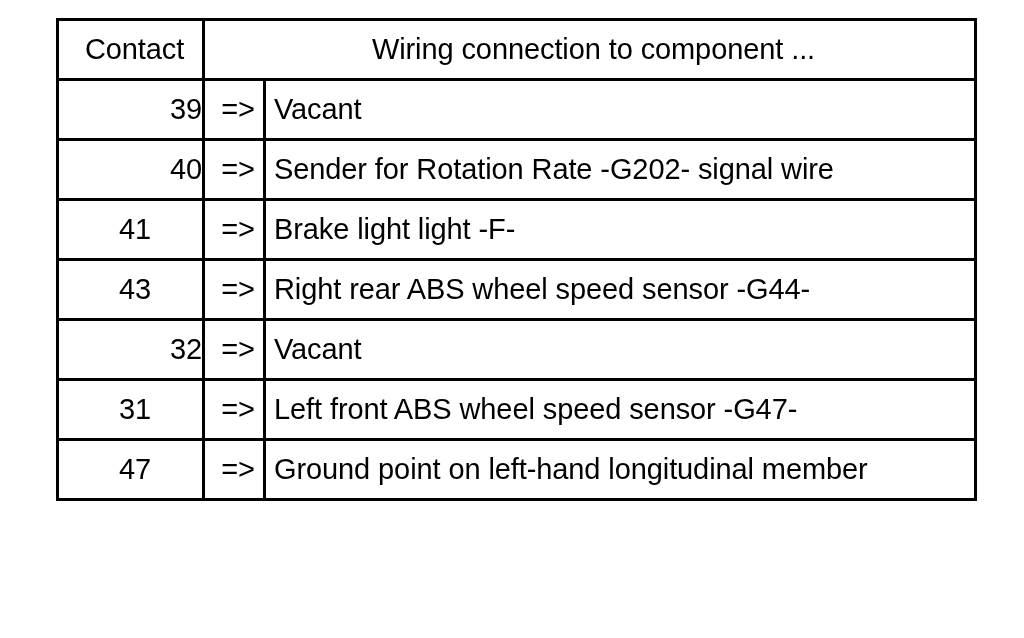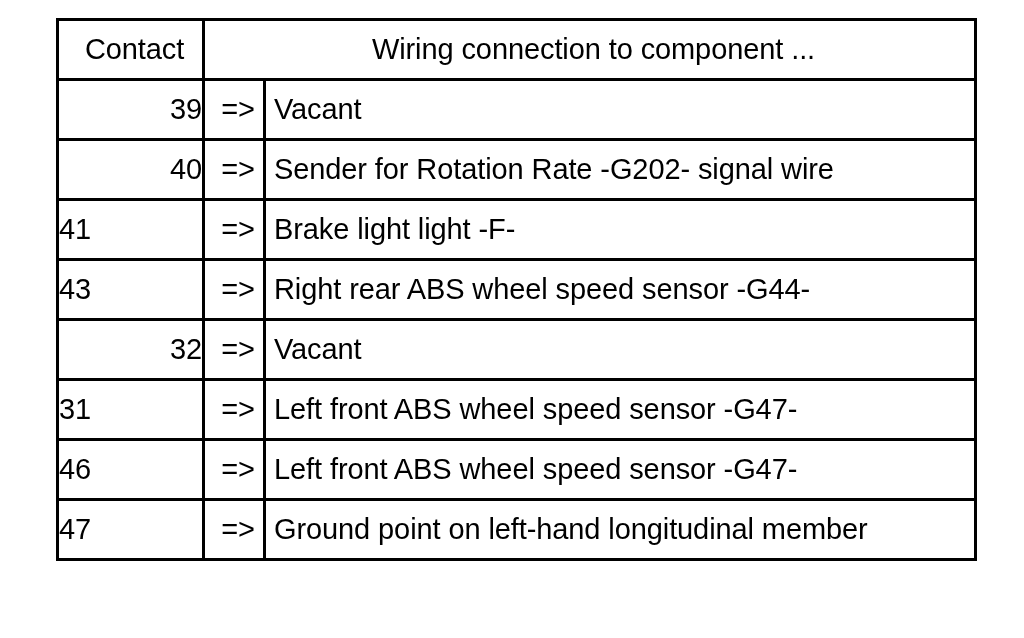--- a/index.html
+++ b/index.html
@@ -67,22 +67,22 @@
   }
 
   
   td.contact {
     font-size: 29px;
     padding-left: 8px;
     text-align: right;
   }
   td.contact.indent {
     padding-left: 0;
-    padding-right: 38px;
-    text-align: left;
+    padding-right: 51px;
+    text-align: right;
   }
 
   
   td.arrow {
     text-align: center;
     padding-left: 0;
     font-size: 29px;
     letter-spacing: -1px;
   }
 
@@ -135,25 +135,20 @@
           <td class="contact">32</td>
           <td class="arrow">=&gt;</td>
           <td class="desc">Vacant</td>
         </tr>
         <tr>
           <td class="contact indent">31</td>
           <td class="arrow">=&gt;</td>
           <td class="desc">Left front ABS wheel speed sensor -G47-</td>
         </tr>
         <tr>
-          <td class="contact indent">46</td>
-          <td class="arrow">=&gt;</td>
-          <td class="desc">Left front ABS wheel speed sensor -G47-</td>
-        </tr>
-        <tr>
           <td class="contact indent">47</td>
           <td class="arrow">=&gt;</td>
           <td class="desc">Ground point on left-hand longitudinal member</td>
         </tr>
       </tbody>
   </table>
 
 </div>
 
 </body></html>

